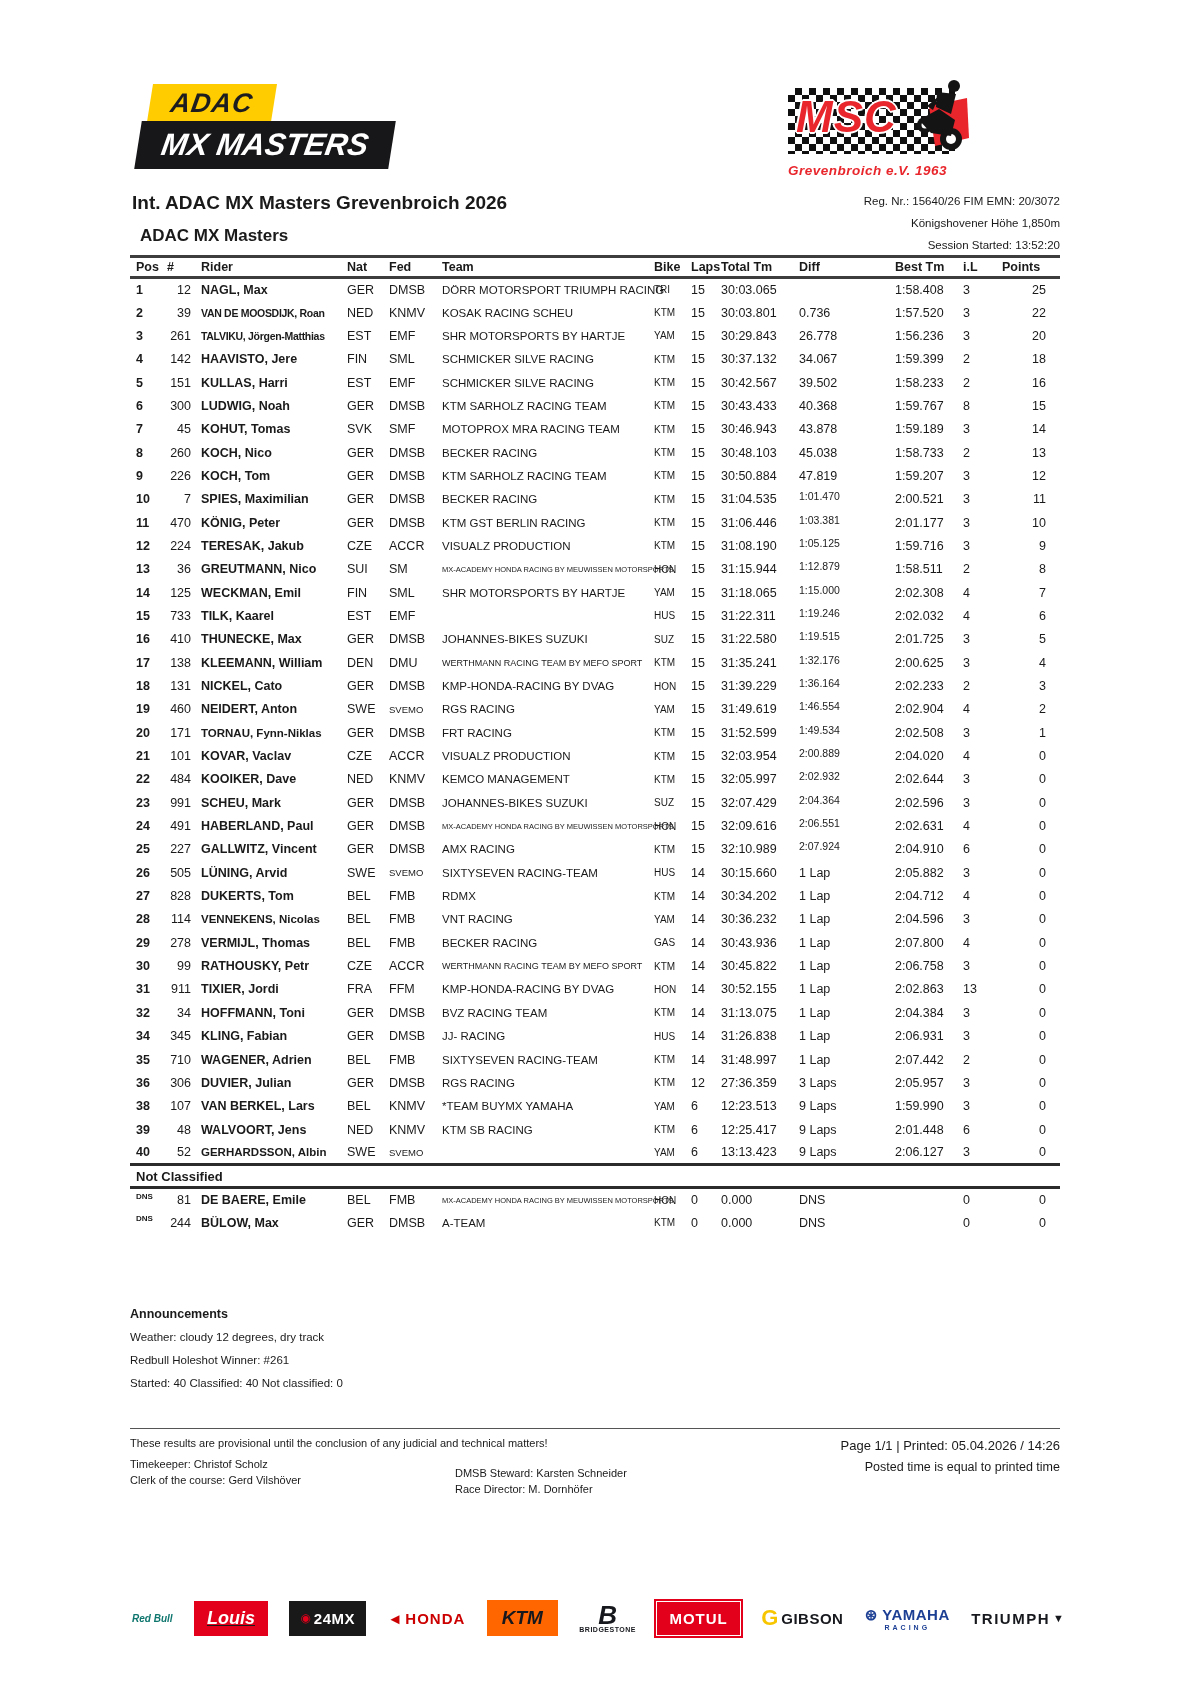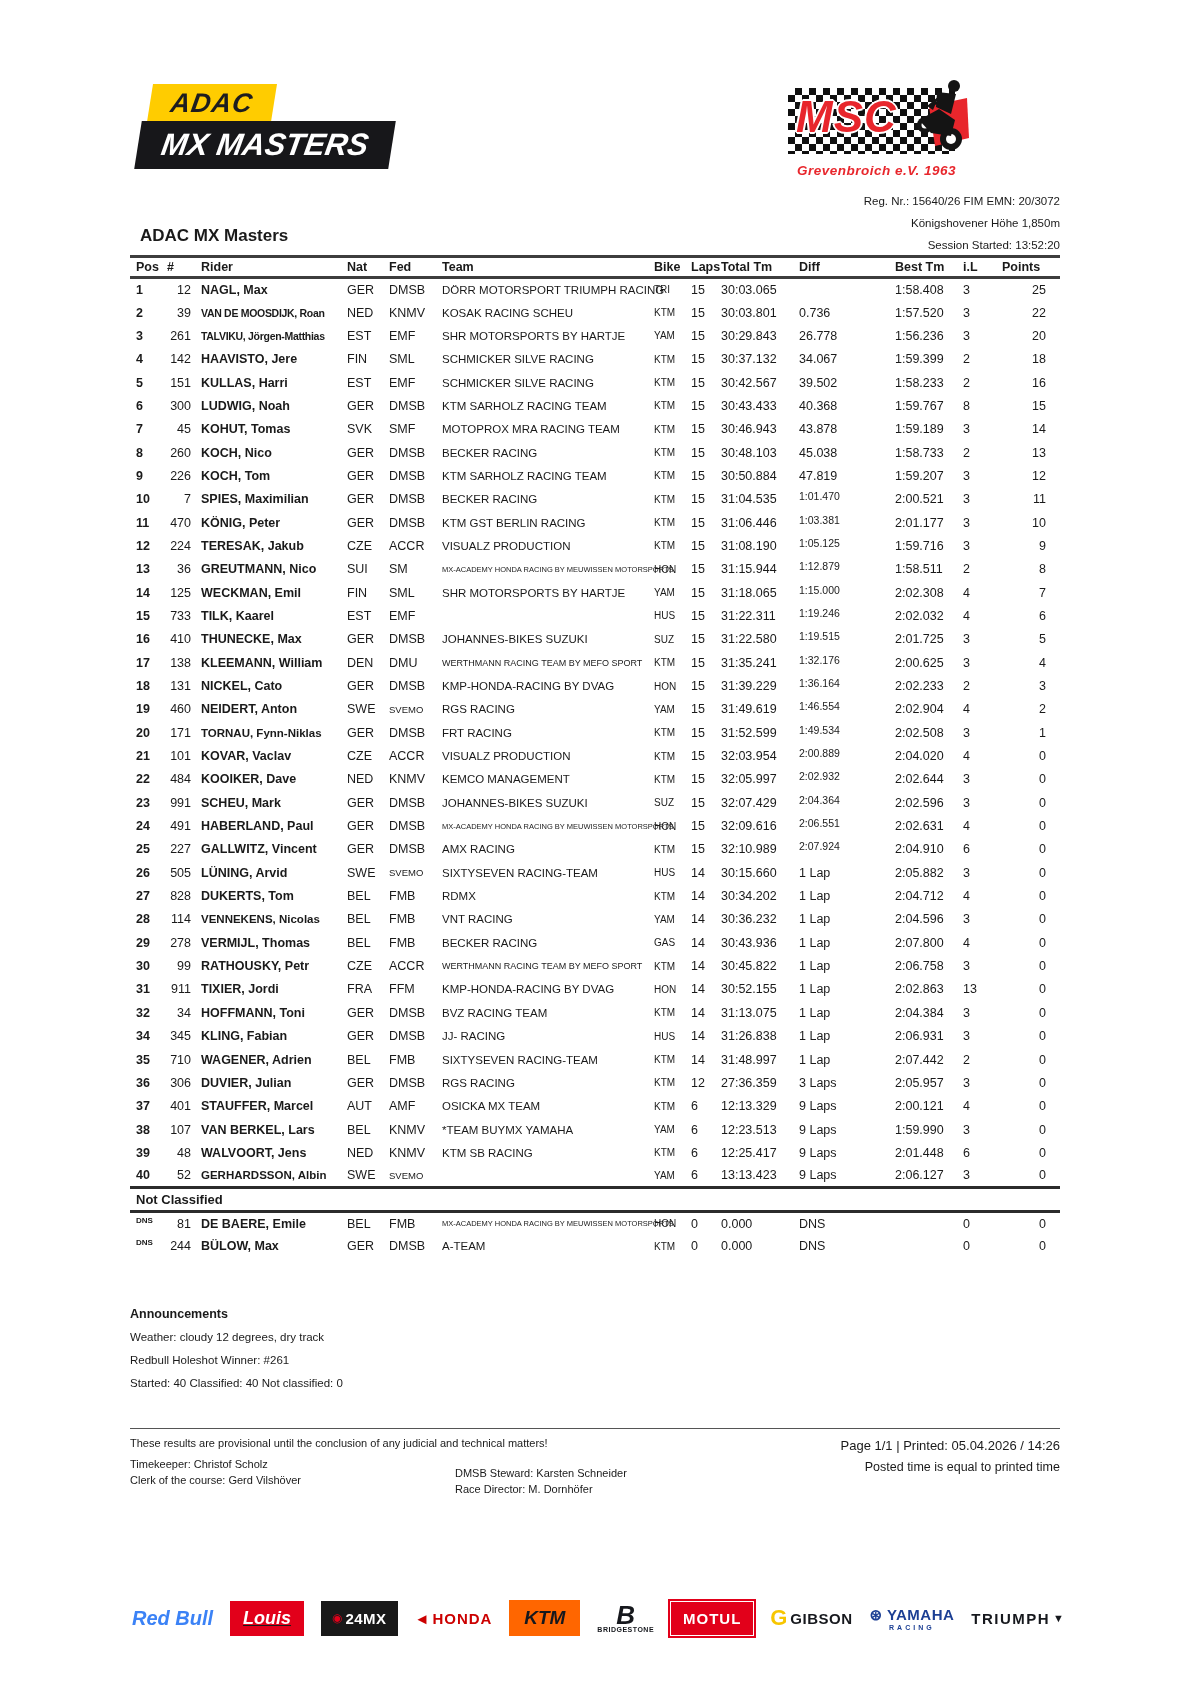--- a/index.html
+++ b/index.html
@@ -13,21 +13,21 @@
   .adac-yellow span{font-size:27px;font-weight:900;font-style:italic;color:#1d1d1f;transform:skewX(0deg);letter-spacing:1px;}
   .adac-black{position:absolute;left:0;top:37px;width:254px;height:48px;background:#17171a;
      transform:skewX(-9deg);display:flex;align-items:center;justify-content:center;}
   .adac-black span{font-size:31px;font-weight:900;font-style:italic;color:#fff;letter-spacing:0px;white-space:nowrap;}
   .msc-logo{position:absolute;left:788px;top:84px;width:177px;height:94px;}
   .msc-checker{position:absolute;left:0;top:4px;right:10px;height:66px;
      background:repeating-conic-gradient(#101010 0% 25%, #ffffff 0% 50%) 0 0/14px 14px;}
   .msc-text{position:absolute;left:8px;top:8px;font-size:44px;font-weight:900;font-style:italic;color:#e8262c;
      letter-spacing:1px;text-shadow:-2px 0 #fff,2px 0 #fff,0 -2px #fff,0 2px #fff,-1px -1px #fff,1px 1px #fff,-1px 1px #fff,1px -1px #fff;}
   .msc-rider{position:absolute;right:-6px;top:-8px;}
-  .msc-sub{position:absolute;left:0;bottom:0;width:100%;text-align:center;background:#fff;
+  .msc-sub{position:absolute;left:0;bottom:0;width:100%;text-align:left;background:#fff;
      font-size:13.5px;font-weight:900;font-style:italic;color:#e8262c;letter-spacing:0.5px;}
   
   .event-title{position:absolute;left:132px;top:192px;font-size:19px;font-weight:800;}
   .class-name{position:absolute;left:140px;top:226px;font-size:17px;font-weight:800;}
   .race-title{position:absolute;left:330px;top:226px;width:480px;text-align:center;font-size:17px;font-weight:800;}
   .hdr-right{position:absolute;right:130px;top:190px;width:340px;text-align:right;font-size:11.5px;line-height:22px;}
   
   .results{position:absolute;left:130px;top:255px;width:930px;border-collapse:collapse;table-layout:fixed;}
   .results th,.results td{padding:0 2px;white-space:nowrap;overflow:visible;font-size:12.5px;vertical-align:middle;}
   .results thead tr{height:21px;border-top:3px solid #3d3d3d;border-bottom:3px solid #3d3d3d;margin-top:39px;}
@@ -57,21 +57,21 @@
   .foot-note{position:absolute;left:130px;top:1437px;font-size:11px;}
   .foot-left{position:absolute;left:130px;top:1456px;font-size:11px;line-height:16px;}
   .foot-mid{position:absolute;left:455px;top:1456px;font-size:11px;line-height:16px;margin-top:9px;}
   .foot-page{position:absolute;right:130px;top:1438px;font-size:13px;text-align:right;}
   .foot-posted{position:absolute;right:130px;top:1460px;font-size:12.5px;text-align:right;}
   
   .sponsors{position:absolute;left:132px;top:1592px;width:932px;height:52px;display:flex;
      align-items:center;justify-content:space-between;}
   .logo{display:flex;align-items:center;justify-content:center;gap:3px;}
   .logo-red-bull{flex-direction:column;gap:0;}
-  .logo-red-bull .p0{color:#3b82f6;font-size:20px;font-weight:900;font-style:italic;}
+  .logo-red-bull .p0{color:#0f766e;font-size:10px;font-weight:900;font-style:italic;}
   .logo-red-bull .p1{color:#cc1e2f;font-size:12px;font-weight:700;}
   .logo-louis{background:#e2001a;padding:7px 13px;text-decoration:underline;}
   .logo-louis .p0{color:#fff;font-size:18px;font-weight:900;font-style:italic;}
   .logo-24mx{background:#191919;padding:9px 11px;}
   .logo-24mx .p0{color:#e2001a;font-size:12px;}
   .logo-24mx .p1{color:#fff;font-size:15px;font-weight:900;letter-spacing:0.5px;}
   .logo-honda .p0{color:#cc0000;font-size:15px;}
   .logo-honda .p1{color:#cc0000;font-size:15px;font-weight:900;letter-spacing:1px;}
   .logo-ktm{background:#ff6600;padding:7px 15px;}
   .logo-ktm .p0{color:#16181d;font-size:19px;font-weight:900;font-style:italic;}
@@ -114,20 +114,21 @@
         <circle cx="16" cy="49" r="3.5" fill="#fff"></circle>
         <path d="M10 44 L30 33 L46 44 L42 60 L22 57 Z"></path>
         <circle cx="45" cy="10" r="6"></circle>
         <path d="M28 16 L47 18 L42 38 L27 31 Z"></path>
         <path d="M30 20 L18 30 L24 34 Z"></path>
       </g>
     </svg>
     <div class="msc-sub">Grevenbroich e.V. 1963</div>
   </div>
 
+  <div class="event-title">Int. ADAC MX Masters Grevenbroich 2026</div>
   <div class="class-name">ADAC MX Masters</div>
   <div class="hdr-right">
     <div>Reg. Nr.: 15640/26 FIM EMN: 20/3072</div>
     <div>Königshovener Höhe 1,850m</div>
     <div>Session Started: 13:52:20</div>
   </div>
 
   <table class="results">
     <colgroup>
       <col style="width:35px">
@@ -718,36 +719,20 @@
           <td class="c-bike">KTM</td>
           <td class="c-laps">12</td>
           <td class="c-total">27:36.359</td>
           <td class="c-diff">3 Laps</td>
           <td class="c-best">2:05.957</td>
           <td class="c-il">3</td>
           <td class="c-pts">0</td>
           <td></td>
         </tr>
         <tr>
-          <td class="c-pos">37</td>
-          <td class="c-num">401</td>
-          <td class="c-rider">STAUFFER, Marcel</td>
-          <td class="c-nat">AUT</td>
-          <td class="c-fed">AMF</td>
-          <td class="c-team">OSICKA MX TEAM</td>
-          <td class="c-bike">KTM</td>
-          <td class="c-laps">6</td>
-          <td class="c-total">12:13.329</td>
-          <td class="c-diff">9 Laps</td>
-          <td class="c-best">2:00.121</td>
-          <td class="c-il">4</td>
-          <td class="c-pts">0</td>
-          <td></td>
-        </tr>
-        <tr>
           <td class="c-pos">38</td>
           <td class="c-num">107</td>
           <td class="c-rider">VAN BERKEL, Lars</td>
           <td class="c-nat">BEL</td>
           <td class="c-fed">KNMV</td>
           <td class="c-team">*TEAM BUYMX YAMAHA</td>
           <td class="c-bike">YAM</td>
           <td class="c-laps">6</td>
           <td class="c-total">12:23.513</td>
           <td class="c-diff">9 Laps</td>

